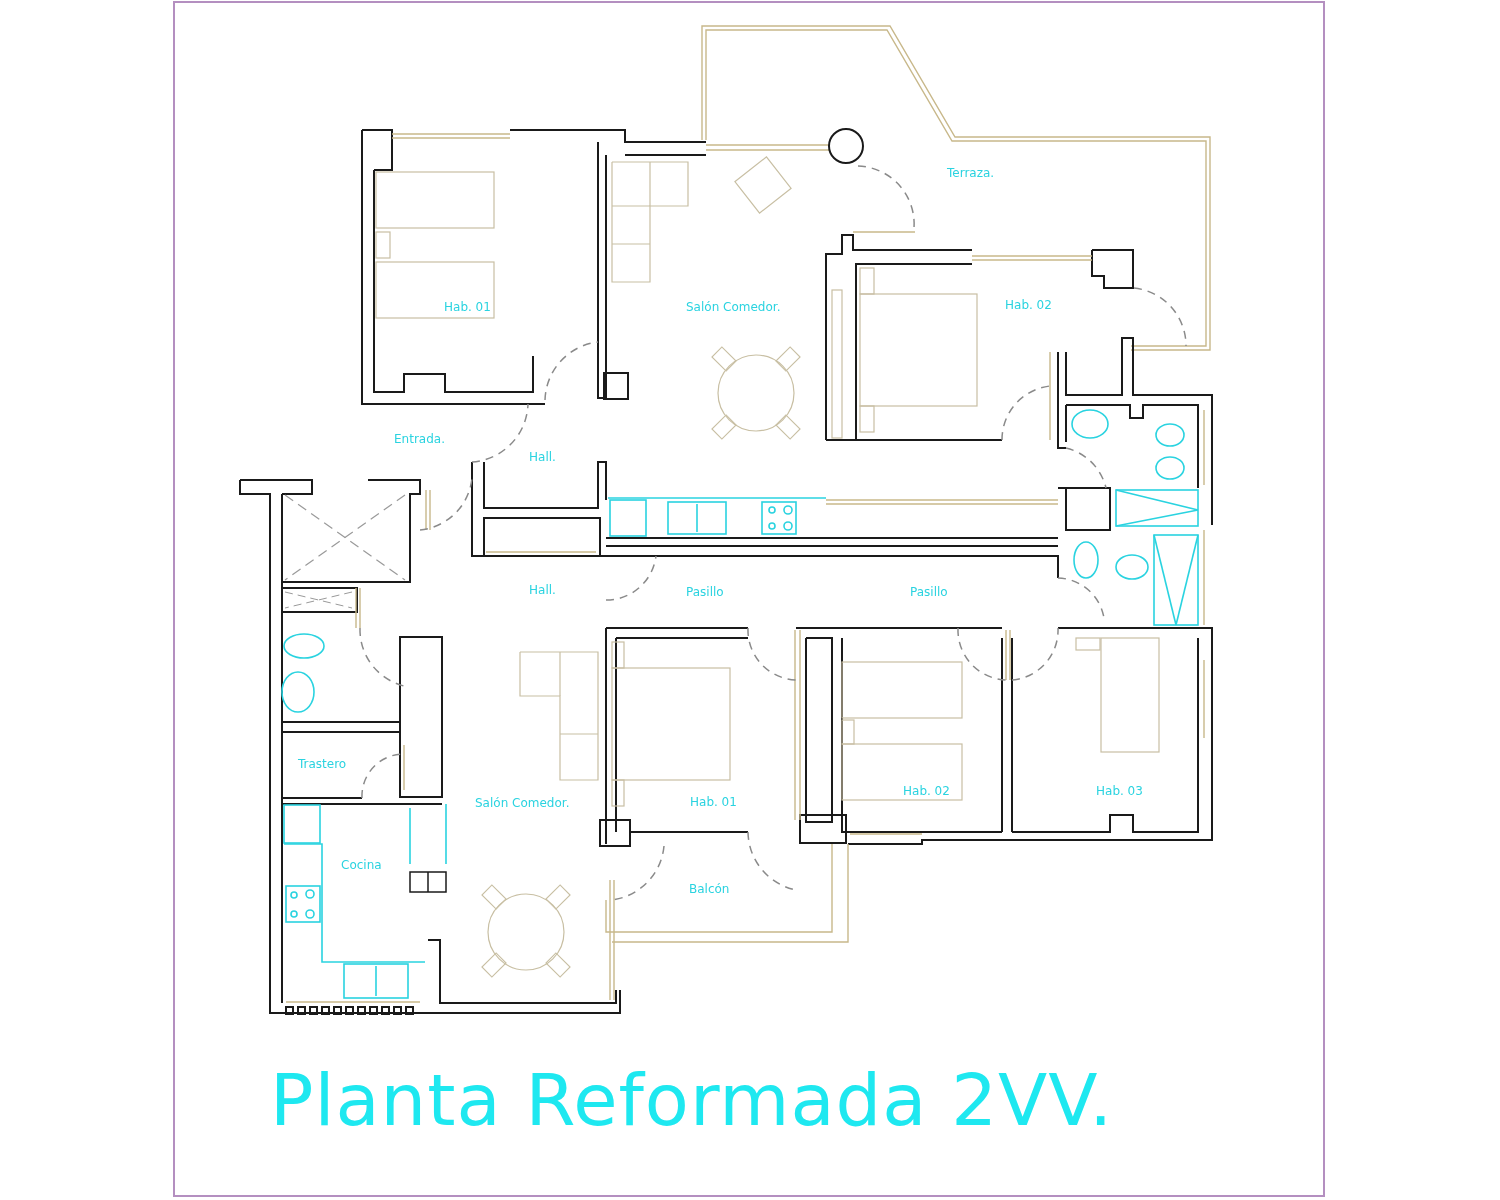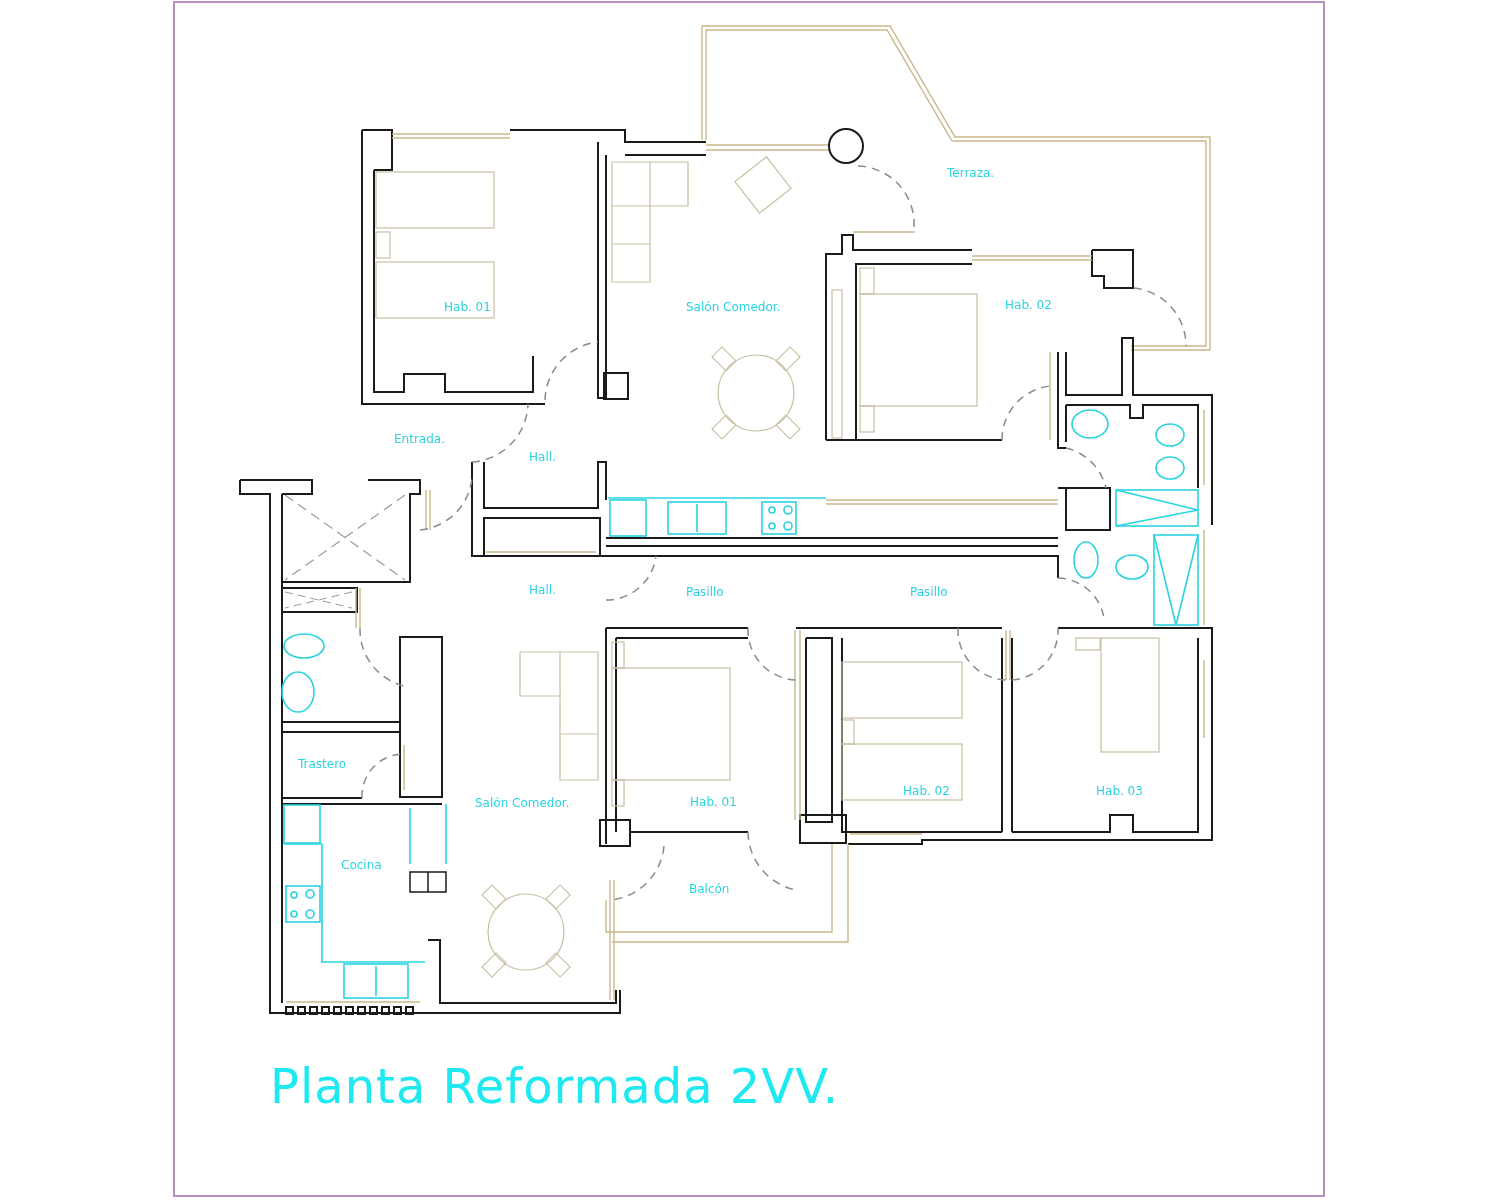--- a/index.html
+++ b/index.html
@@ -1,20 +1,20 @@
 <!DOCTYPE html>
 <html><head>
 <meta charset="utf-8">
 <style>
   html, body { margin:0; padding:0; background:#ffffff; }
   body { width:1500px; height:1200px; position:relative; overflow:hidden; font-family:"DejaVu Sans", sans-serif; }
   .frame { position:absolute; left:173px; top:1px; width:1152px; height:1196px; border:2px solid #b48fc0; box-sizing:border-box; }
   svg.plan { position:absolute; left:0; top:0; }
   .room-label { font-family:"DejaVu Sans", sans-serif; font-size:12px; fill:#2ad3e0; }
-  .title { position:absolute; left:270px; top:1058px; font-family:"DejaVu Sans", sans-serif; font-size:48px; color:#1ee8f0; letter-spacing:1px; white-space:nowrap; }
+  .title { position:absolute; left:270px; top:1058px; font-family:"DejaVu Sans", sans-serif; font-size:72px; color:#1ee8f0; letter-spacing:1px; white-space:nowrap; }
   .wall { fill:none; stroke:#1a1a1a; stroke-width:2; }
   .win { fill:none; stroke:#c8b88a; stroke-width:1.4; }
   .furn { fill:none; stroke:#c8bfa3; stroke-width:1.2; }
   .fix { fill:none; stroke:#2ad3e0; stroke-width:1.6; }
   .door { fill:none; stroke:#8a8a8a; stroke-width:1.5; stroke-dasharray:8 6; }
 </style>
 </head>
 <body>
 
 <div class="frame"></div>

